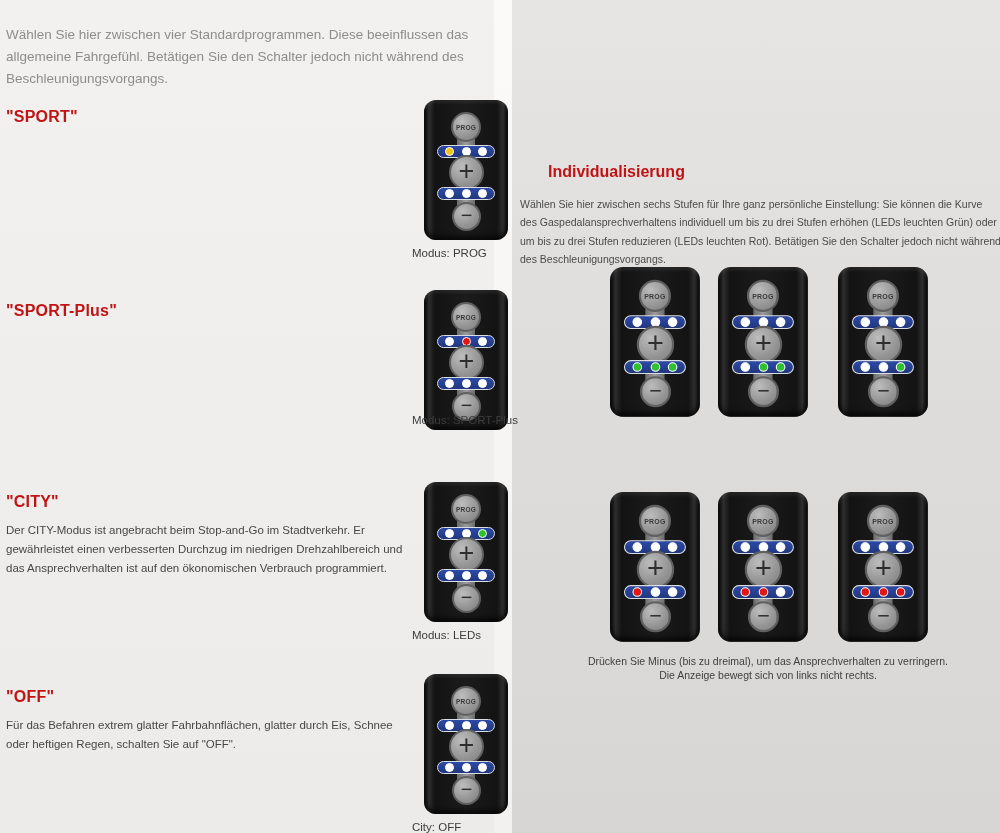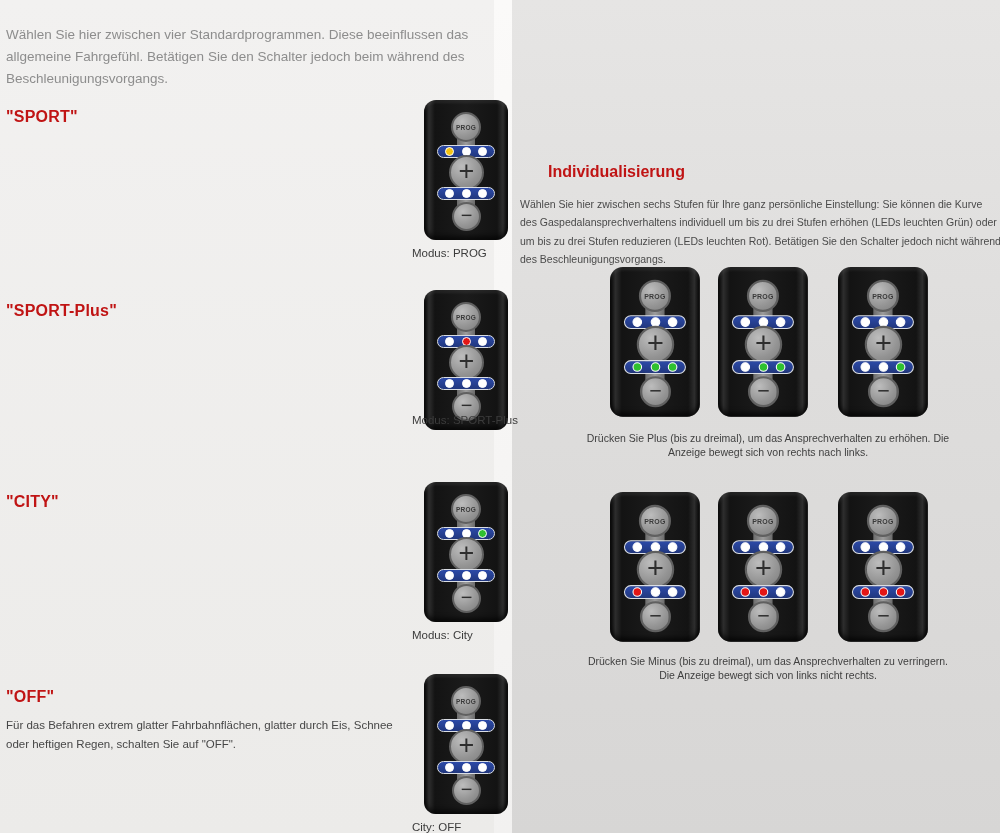--- a/index.html
+++ b/index.html
@@ -39,27 +39,28 @@
   .ledbar.bottom{top:87px;}
   .led{width:7px;height:7px;border-radius:50%;border:1.5px solid #ffffff;}
 </style>
 </head>
 <body>
 
 <div id="page">
   <div id="left-panel"></div>
   <div id="divider-strip"></div>
 
-  <p class="abs intro">Wählen Sie hier zwischen vier Standardprogrammen. Diese beeinflussen das allgemeine Fahrgefühl. Betätigen Sie den Schalter jedoch beim während des Beschleunigungsvorgangs.</p>
+  <p class="abs intro">Wählen Sie hier zwischen vier Standardprogrammen. Diese beeinflussen das allgemeine Fahrgefühl. Betätigen Sie den Schalter jedoch nicht während des Beschleunigungsvorgangs.</p>
 
   <h2 class="abs sec-h hred" style="left: 6px; top: 95px; color: rgb(192, 20, 20);">"SPORT"</h2>
 
   <h2 class="abs sec-h hred" style="left: 6px; top: 289px; color: rgb(192, 20, 20);">"SPORT-Plus"</h2>
 
   <h2 class="abs sec-h hred" style="left: 6px; top: 480px; color: rgb(192, 20, 20);">"CITY"</h2>
+  <p class="abs sec-p" style="left:6px;top:509px;">Der CITY-Modus ist angebracht beim Stop-and-Go im Stadtverkehr. Er gewährleistet einen verbesserten Durchzug im niedrigen Drehzahlbereich und das Ansprechverhalten ist auf den ökonomischen Verbrauch programmiert.</p>
 
   <h2 class="abs sec-h hred" style="left: 6px; top: 675px; color: rgb(192, 20, 20);">"OFF"</h2>
   <p class="abs sec-p" style="left:6px;top:704px;">Für das Befahren extrem glatter Fahrbahnflächen, glatter durch Eis, Schnee oder heftigen Regen, schalten Sie auf "OFF".</p>
 
   <div class="device" style="left:424px;top:100px;">
       <div class="connector"></div>
       <div class="dev-btn btn-prog">PROG</div>
       <div class="ledbar top" style="background: linear-gradient(rgb(44, 74, 168), rgb(33, 55, 126));">
         <div class="led" style="background: rgb(244, 195, 19);"></div>
         <div class="led" style="background: rgb(255, 255, 255);"></div>
@@ -102,21 +103,21 @@
         <div class="led" style="background: rgb(47, 193, 47);"></div>
       </div>
       <div class="dev-btn btn-plus">+</div>
       <div class="ledbar bottom" style="background: linear-gradient(rgb(44, 74, 168), rgb(33, 55, 126));">
         <div class="led" style="background: rgb(255, 255, 255);"></div>
         <div class="led" style="background: rgb(255, 255, 255);"></div>
         <div class="led" style="background: rgb(255, 255, 255);"></div>
       </div>
       <div class="dev-btn btn-minus">−</div>
     </div>
-  <div class="abs modus-caption" style="top:629px;">Modus: City</div>
+  <div class="abs modus-caption" style="top:629px;">Modus: LEDs</div>
 
   <div class="device" style="left:424px;top:674px;">
       <div class="connector"></div>
       <div class="dev-btn btn-prog">PROG</div>
       <div class="ledbar top" style="background: linear-gradient(rgb(44, 74, 168), rgb(33, 55, 126));">
         <div class="led" style="background: rgb(255, 255, 255);"></div>
         <div class="led" style="background: rgb(255, 255, 255);"></div>
         <div class="led" style="background: rgb(255, 255, 255);"></div>
       </div>
       <div class="dev-btn btn-plus">+</div>
@@ -173,21 +174,20 @@
         <div class="led" style="background: rgb(255, 255, 255);"></div>
       </div>
       <div class="dev-btn btn-plus">+</div>
       <div class="ledbar bottom" style="background: linear-gradient(rgb(44, 74, 168), rgb(33, 55, 126));">
         <div class="led" style="background: rgb(255, 255, 255);"></div>
         <div class="led" style="background: rgb(255, 255, 255);"></div>
         <div class="led" style="background: rgb(47, 193, 47);"></div>
       </div>
       <div class="dev-btn btn-minus">−</div>
     </div>
-  <p class="abs row-caption" style="top:420px;">Drücken Sie Plus (bis zu dreimal), um das Ansprechverhalten zu erhöhen. Die Anzeige bewegt sich von rechts nach links.</p>
 
   <div class="device lg" style="left:610px;top:492px;">
       <div class="connector"></div>
       <div class="dev-btn btn-prog">PROG</div>
       <div class="ledbar top" style="background: linear-gradient(rgb(44, 74, 168), rgb(33, 55, 126));">
         <div class="led" style="background: rgb(255, 255, 255);"></div>
         <div class="led" style="background: rgb(255, 255, 255);"></div>
         <div class="led" style="background: rgb(255, 255, 255);"></div>
       </div>
       <div class="dev-btn btn-plus">+</div>

